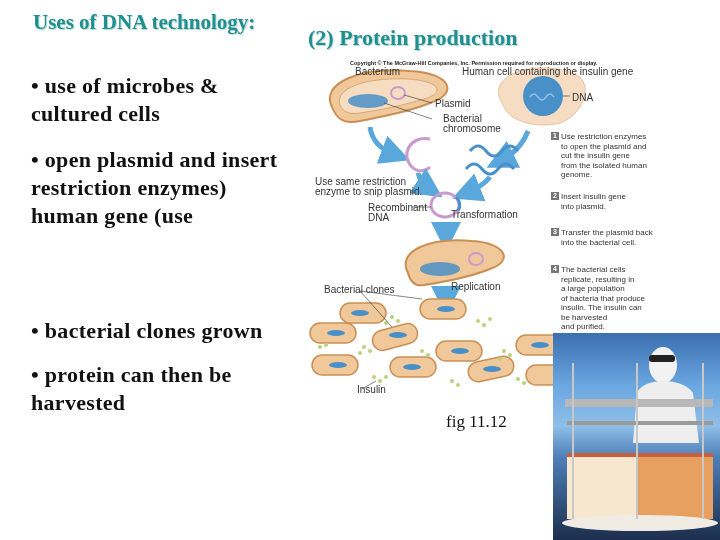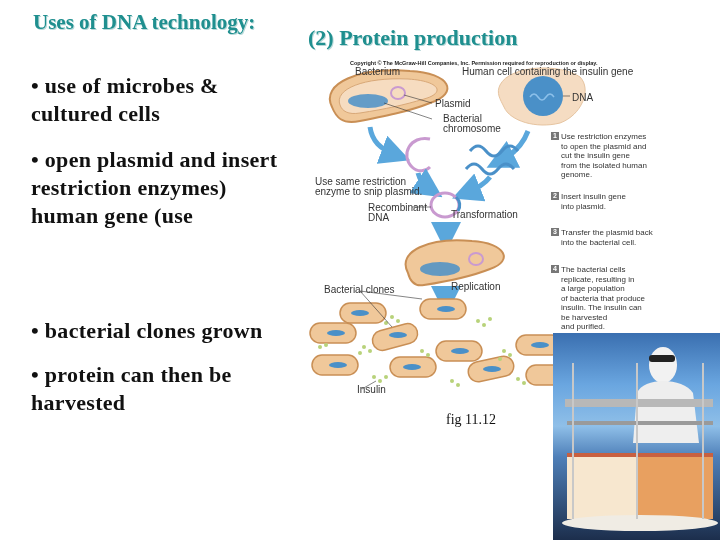--- a/index.html
+++ b/index.html
@@ -1,20 +1,20 @@
 <!DOCTYPE html>
 <html><head>
   <meta charset="utf-8">
   <style>
     html, body { margin: 0; padding: 0; }
     body { width: 720px; height: 540px; background: #ffffff; position: relative; overflow: hidden; font-family: "Liberation Serif", serif; }
     .title-main { position: absolute; left: 33px; top: 10px; font-size: 21px; font-weight: bold; color: #1f8f8f; text-shadow: 1px 1px 0 #b9d9d9; }
     .title-sub { position: absolute; left: 308px; top: 25px; font-size: 22px; font-weight: bold; color: #1f8f8f; text-shadow: 1px 1px 0 #b9d9d9; }
     .bullet { position: absolute; left: 31px; font-size: 22px; font-weight: bold; color: #111; line-height: 28px; letter-spacing: 0.3px; }
-    .fig-caption { position: absolute; left: 446px; top: 412px; font-size: 14px; color: #111; }
+    .fig-caption { position: absolute; left: 446px; top: 412px; font-size: 17px; color: #111; }
     .diagram { position: absolute; left: 300px; top: 55px; width: 420px; height: 360px; }
     .lbl { position: absolute; font-family: Liberation Sans, sans-serif; font-size: 10px; color: #333; line-height: 9.5px; white-space: nowrap; }
     .copy { position: absolute; font-family: "Liberation Sans", sans-serif; font-size: 5.5px; font-weight: bold; color: #222; white-space: nowrap; }
     .step { position: absolute; font-family: "Liberation Sans", sans-serif; font-size: 8px; color: #333; line-height: 9.5px; }
     .step .num { display: inline-block; width: 8px; height: 8px; background: #777; color: #fff; font-size: 7px; text-align: center; line-height: 8px; font-weight: bold; margin-right: 2px; vertical-align: top; }
     .step .txt { display: inline-block; vertical-align: top; white-space: pre-line; }
     .photo { position: absolute; left: 553px; top: 333px; width: 167px; height: 207px; background: linear-gradient(180deg, #3a6fb0 0%, #6aa6e0 25%, #8fbfe8 45%, #4e7fb8 60%, #1c2e4c 100%); overflow: hidden; }
   </style>
 </head>
 <body>

